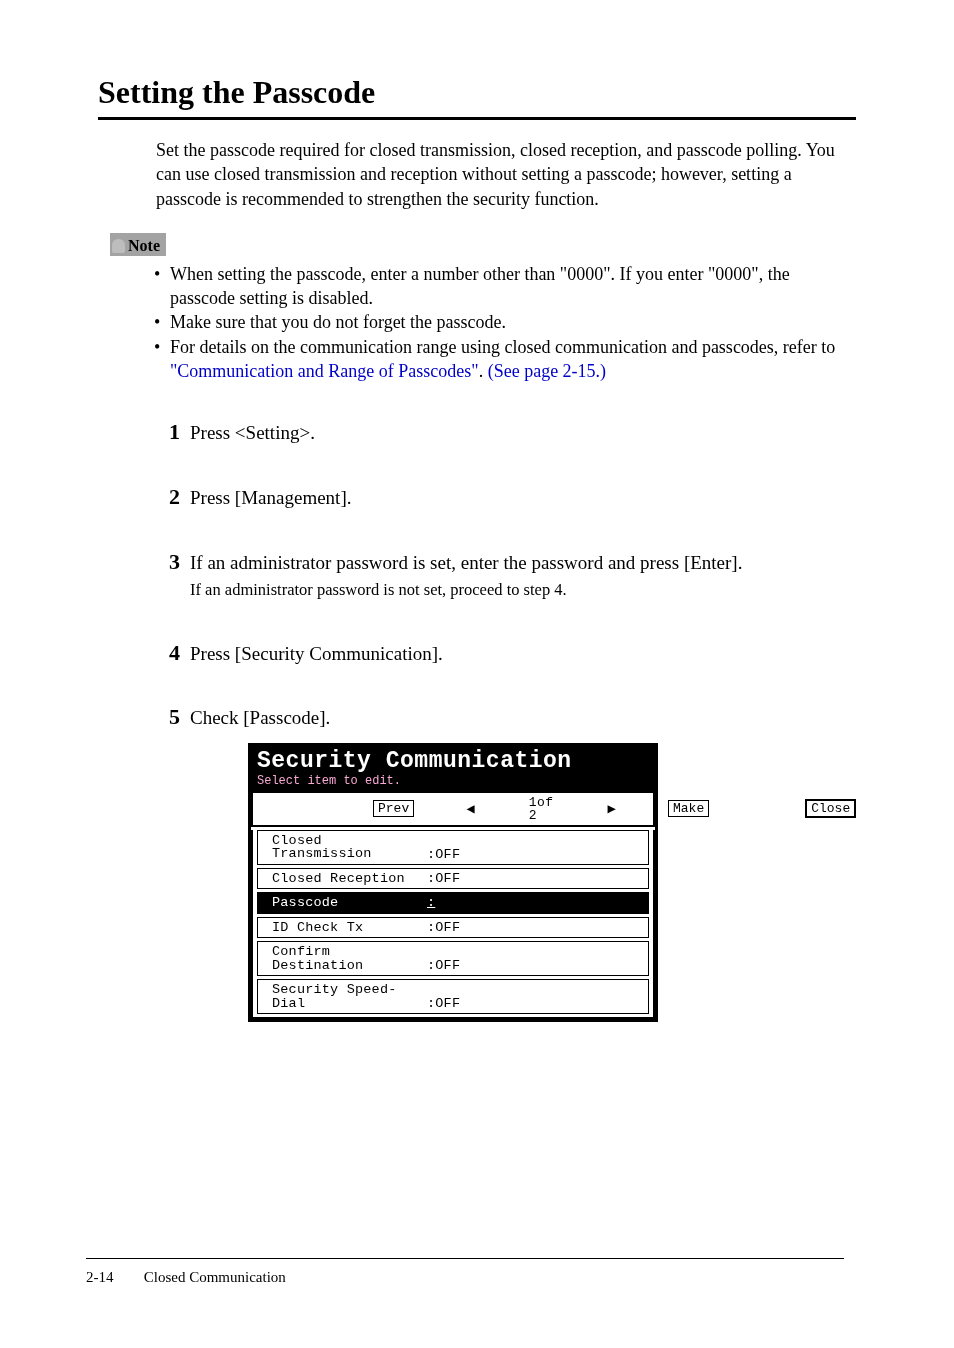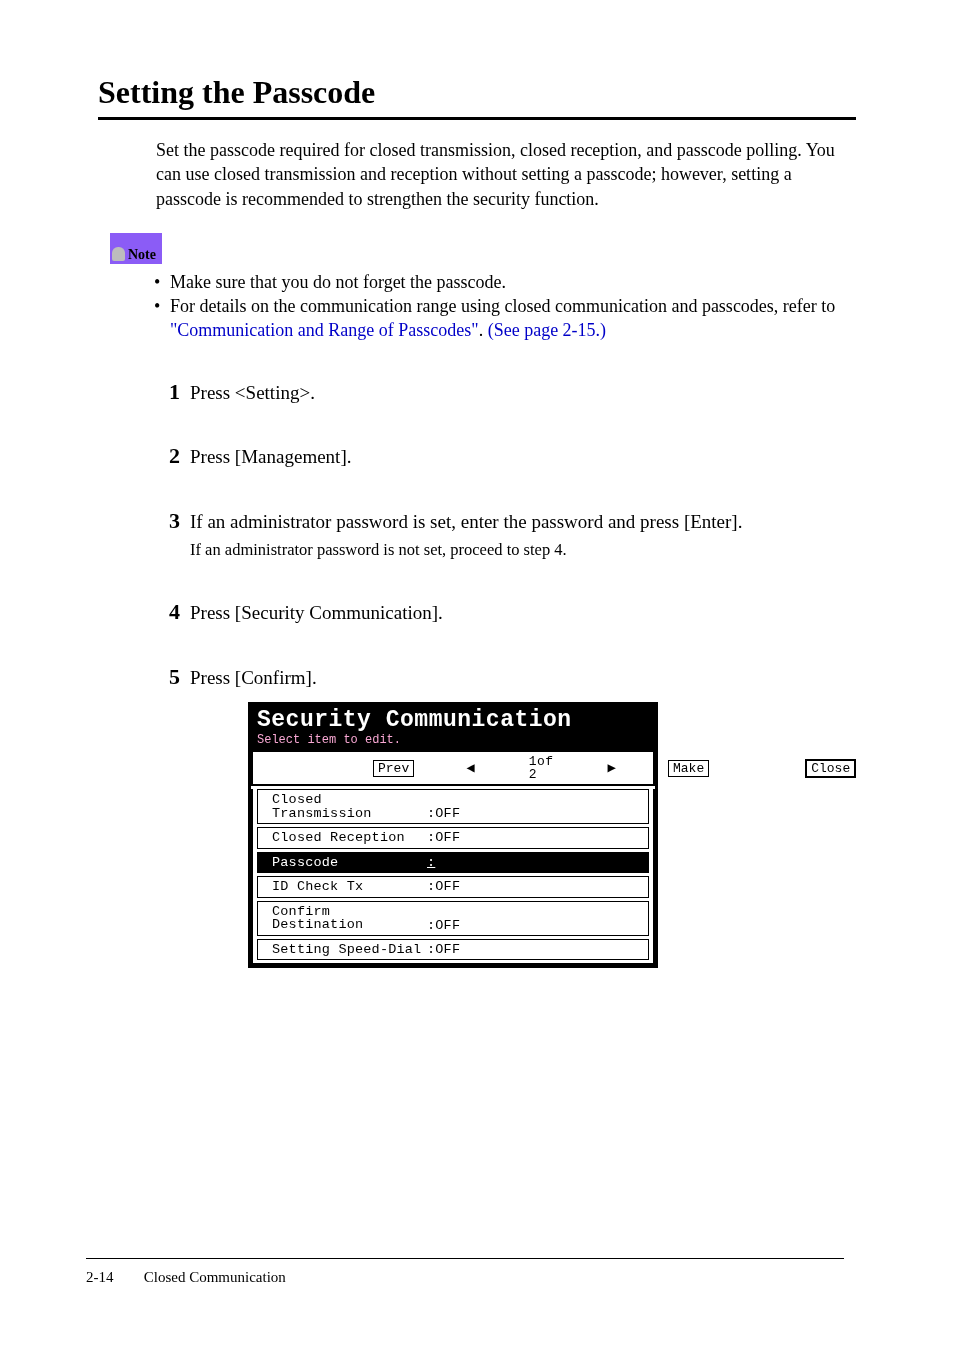--- a/index.html
+++ b/index.html
@@ -35,23 +35,23 @@
     margin-left: 58px;
     font-size: 18px;
     line-height: 1.35;
   }
   .note-label-wrap {
     margin-top: 22px;
     margin-left: 12px;
   }
   .note-label {
     display: inline-block;
-    background: #8b5cf6;
-    padding: 14px 6px 1px 2px;
-    font-size: 14px;
+    background: #a3a3a3;
+    padding: 4px 6px 1px 2px;
+    font-size: 16px;
     font-weight: bold;
   }
   .note-icon {
     display: inline-block;
     width: 13px;
     height: 14px;
     background: #bdbdbd;
     margin-right: 3px;
     vertical-align: -2px;
     border-radius: 6px 6px 2px 2px;
@@ -175,20 +175,21 @@
 
   <div class="intro">Set the passcode required for closed transmission, closed reception, and passcode polling. You can use closed transmission and reception without setting a passcode; however, setting a passcode is recommended to strengthen the security function.</div>
 
   <div class="note-label-wrap">
     <span class="note-label">
       <span class="note-icon"></span><span>Note</span>
     </span>
   </div>
 
   <ul class="note-list">
+    <li>When setting the passcode, enter a number other than "0000". If you enter "0000", the passcode setting is disabled.</li>
     <li>Make sure that you do not forget the passcode.</li>
     <li>
       <span>For details on the communication range using closed communication and passcodes, refer to </span><span class="link">"Communication and Range of Passcodes"</span><span>. </span><span class="link">(See page 2-15.)</span>
     </li>
   </ul>
 
   <div class="steps">
 
     <div class="step">
       <div class="step-num">1</div>
@@ -208,21 +209,21 @@
       </div>
     </div>
 
     <div class="step">
       <div class="step-num">4</div>
       <div class="step-body">Press [Security Communication].</div>
     </div>
 
     <div class="step step-5">
       <div class="step-num">5</div>
-      <div class="step-body">Press [Confirm].</div>
+      <div class="step-body">Check [Passcode].</div>
     </div>
 
     <div class="lcd">
       <div class="lcd-title">
         <span class="lcd-title-big">Security Communication</span>
         <span class="lcd-title-small">Select item to edit.</span>
       </div>
       <div class="lcd-toolbar">
         <span class="spacer"></span>
         <span class="lcd-btn">Prev</span>
@@ -243,21 +244,21 @@
         <div class="lcd-item selected">
           <span class="lcd-label">Passcode</span><span>:</span>
         </div>
         <div class="lcd-item">
           <span class="lcd-label">ID Check Tx</span><span>:OFF</span>
         </div>
         <div class="lcd-item">
           <span class="lcd-label">Confirm Destination</span><span>:OFF</span>
         </div>
         <div class="lcd-item">
-          <span class="lcd-label">Setting Speed-Dial</span><span>:OFF</span>
+          <span class="lcd-label">Security Speed-Dial</span><span>:OFF</span>
         </div>
       </div>
     </div>
 
   </div>
 
   <div class="footer">
     <span class="pgnum">2-14</span>
     <span>Closed Communication</span>
   </div>

